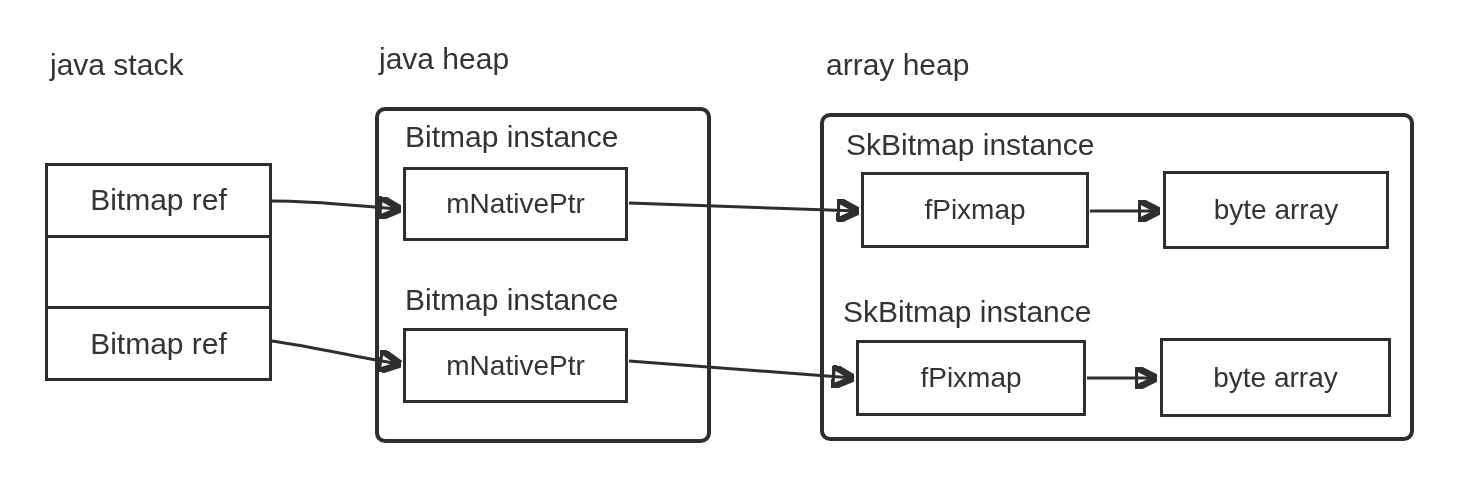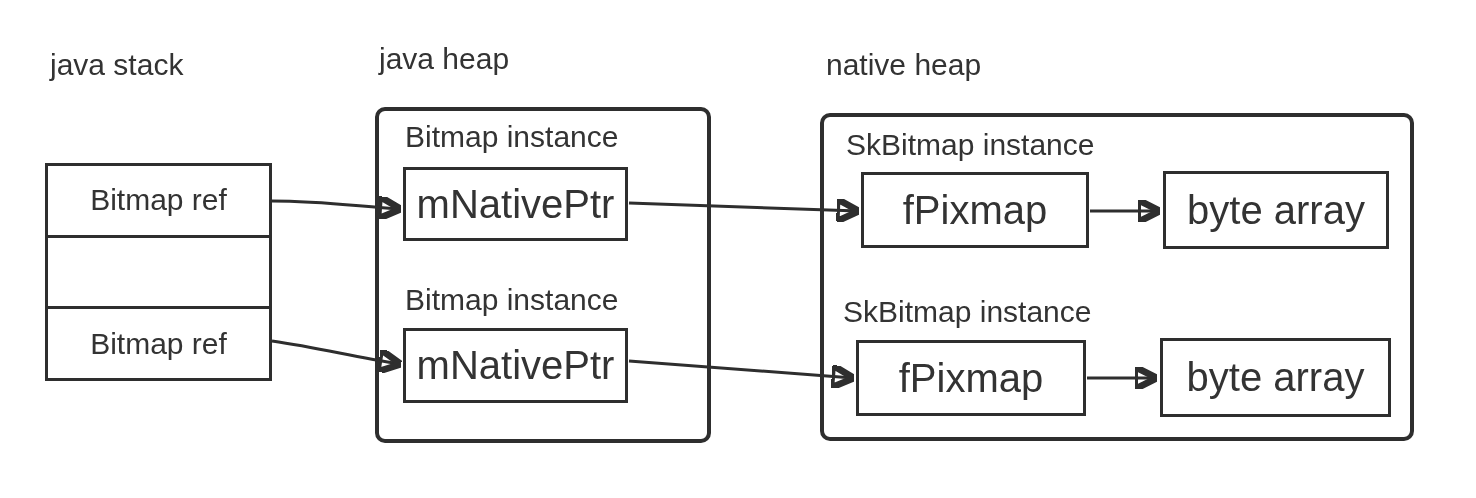--- a/index.html
+++ b/index.html
@@ -65,21 +65,21 @@
     color:var(--text);
     text-align:center;
   }
   .field-box{
     position:absolute;
     border:3px solid var(--line);
     background:var(--bg);
     display:flex;
     align-items:center;
     justify-content:center;
-    font-size:40px;
+    font-size:28px;
     white-space:nowrap;
   }
   
   .jh-title-1{ left:405px; top:120px; }
   .jh-field-1{ left:403px; top:167px; width:225px; height:74px; }
   .jh-title-2{ left:405px; top:283px; }
   .jh-field-2{ left:403px; top:328px; width:225px; height:75px; }
   
   .nh-title-1{ left:846px; top:128px; }
   .nh-field-1{ left:861px; top:172px; width:228px; height:76px; }
@@ -99,21 +99,21 @@
     fill:none;
   }
 </style>
 </head>
 <body>
 
 <div class="canvas">
 
   <div class="region-label" style="left:379px; top:42px;">java heap</div>
   <div class="region-label" style="left:50px; top:48px;">java stack</div>
-  <div class="region-label" style="left:826px; top:48px;">native heap</div>
+  <div class="region-label" style="left:826px; top:48px;">array heap</div>
 
   <div class="stack-box">
     <div class="stack-cell">Bitmap ref</div>
     <div class="stack-cell"></div>
     <div class="stack-cell">Bitmap ref</div>
   </div>
 
   <div class="container-box java-heap-box"></div>
   <div class="instance-title jh-title-1">Bitmap instance</div>
   <div class="field-box jh-field-1">mNativePtr</div>

